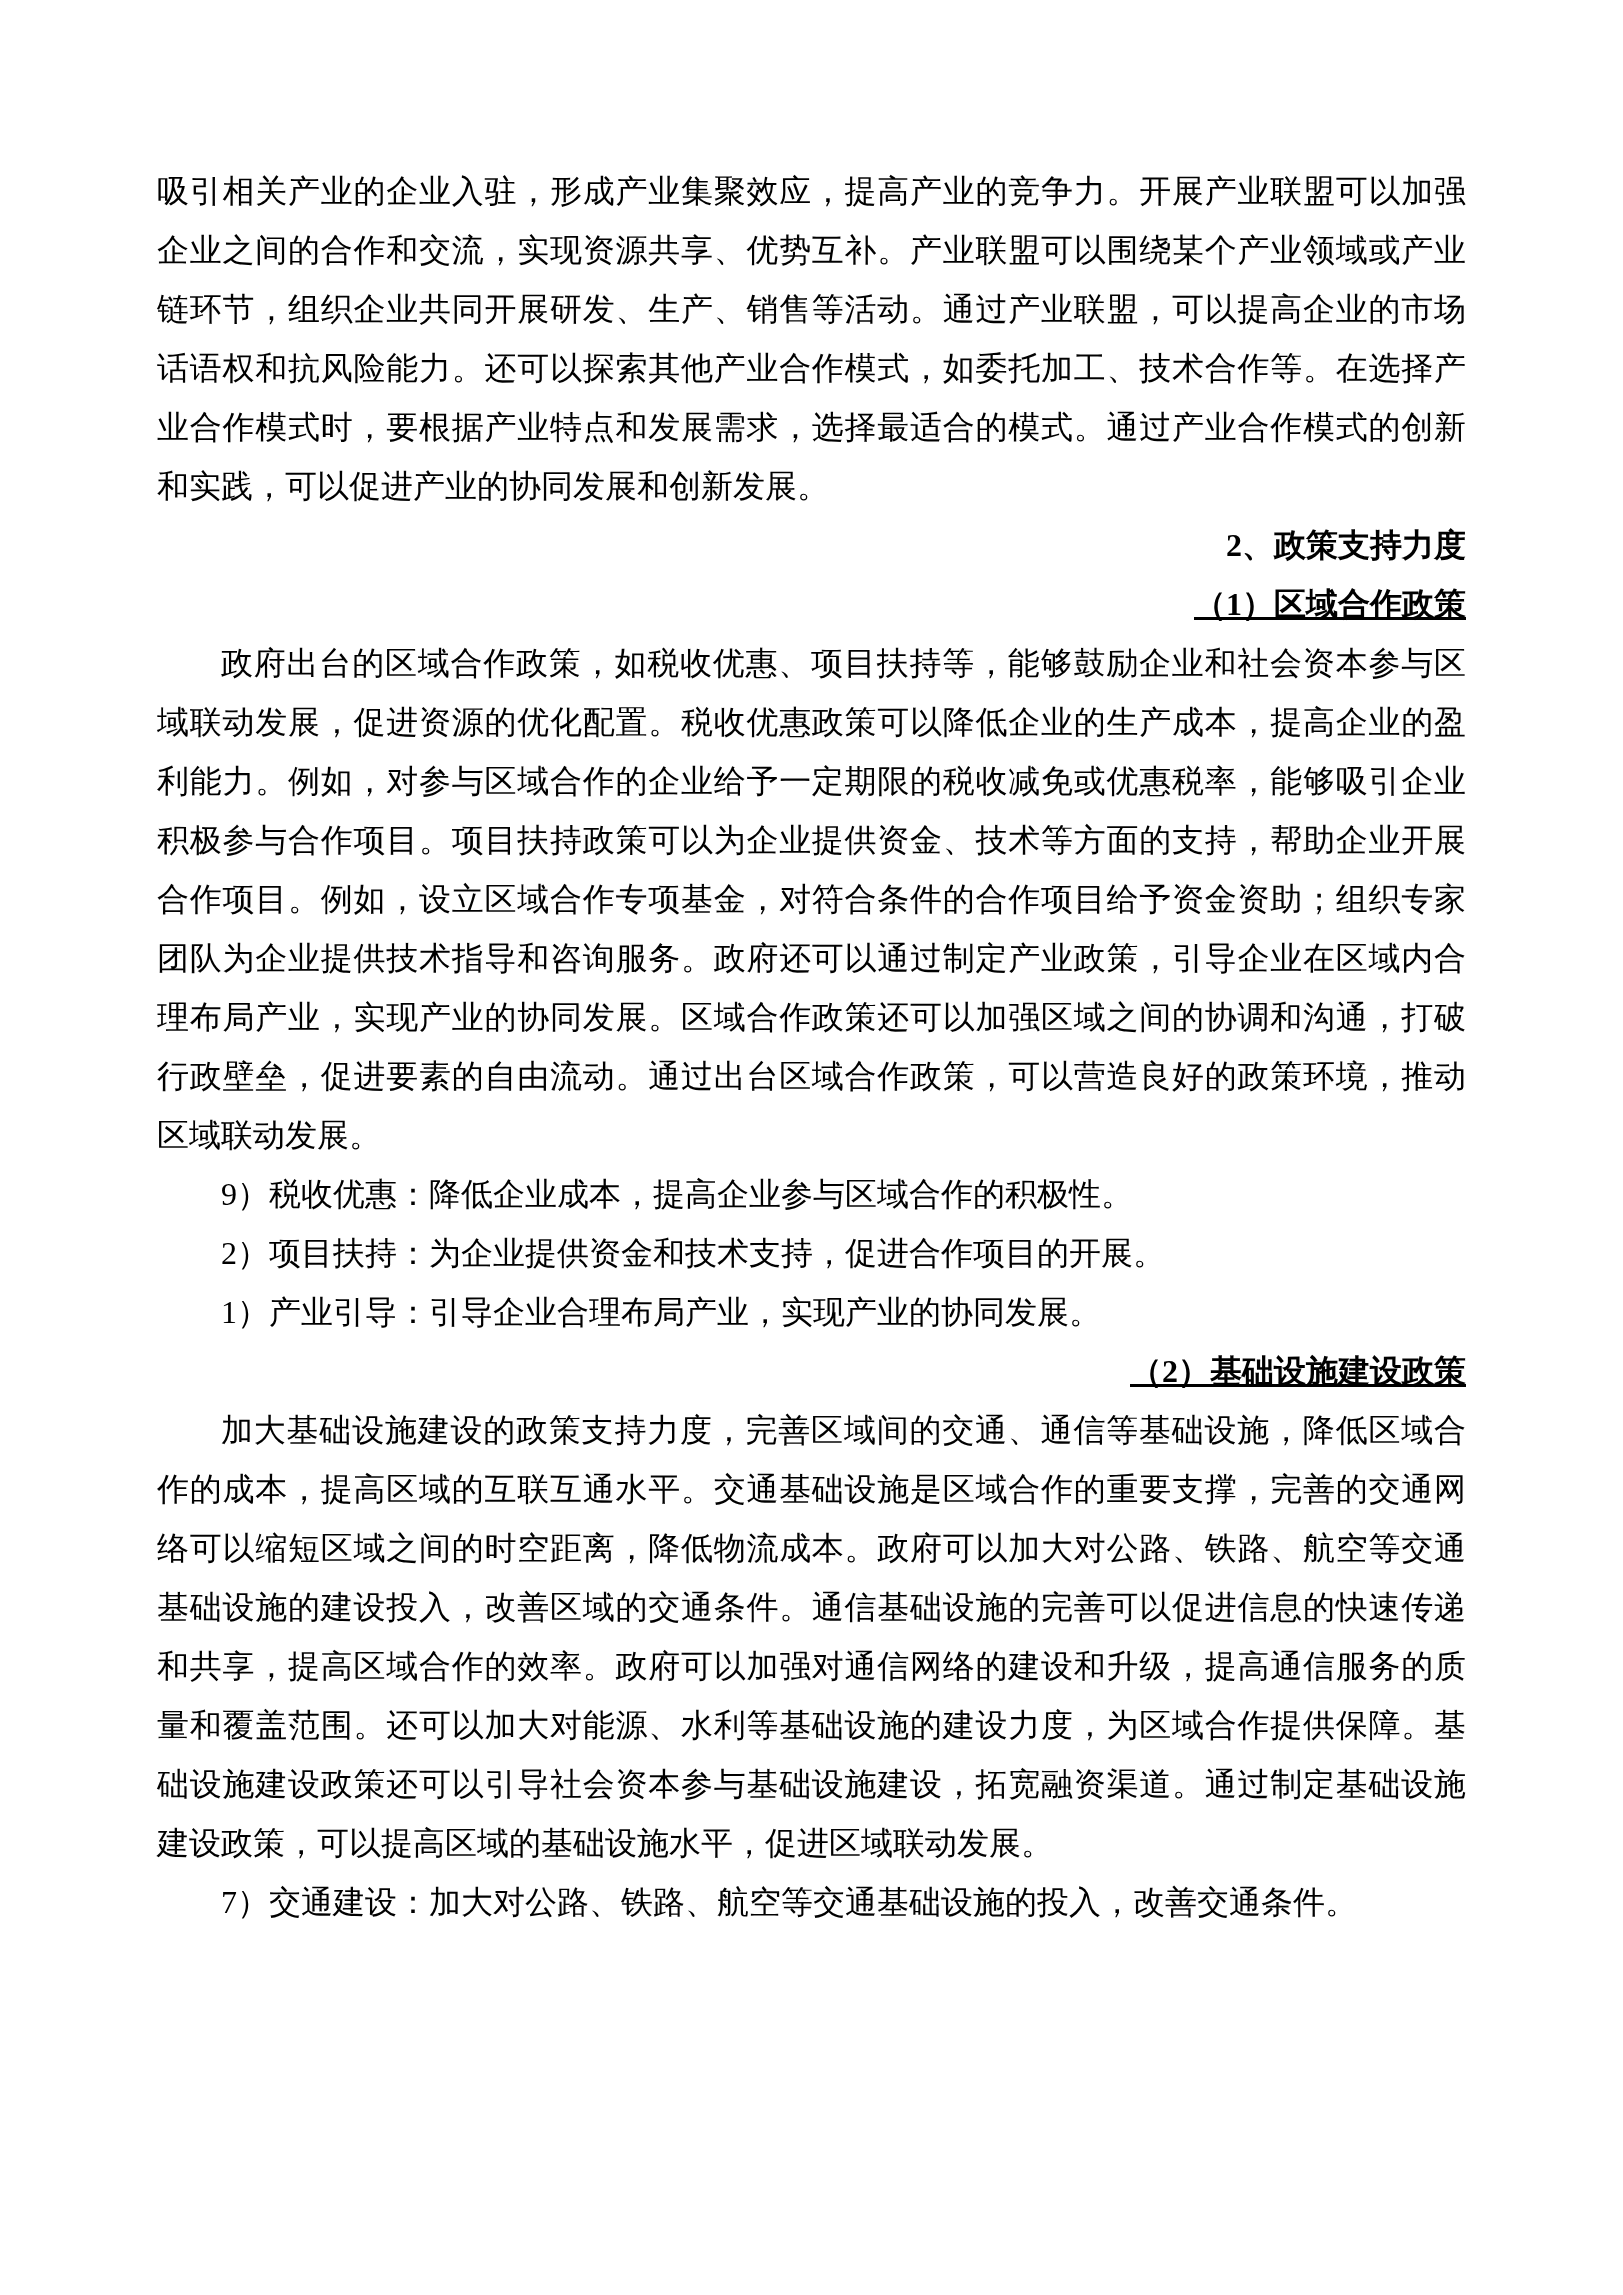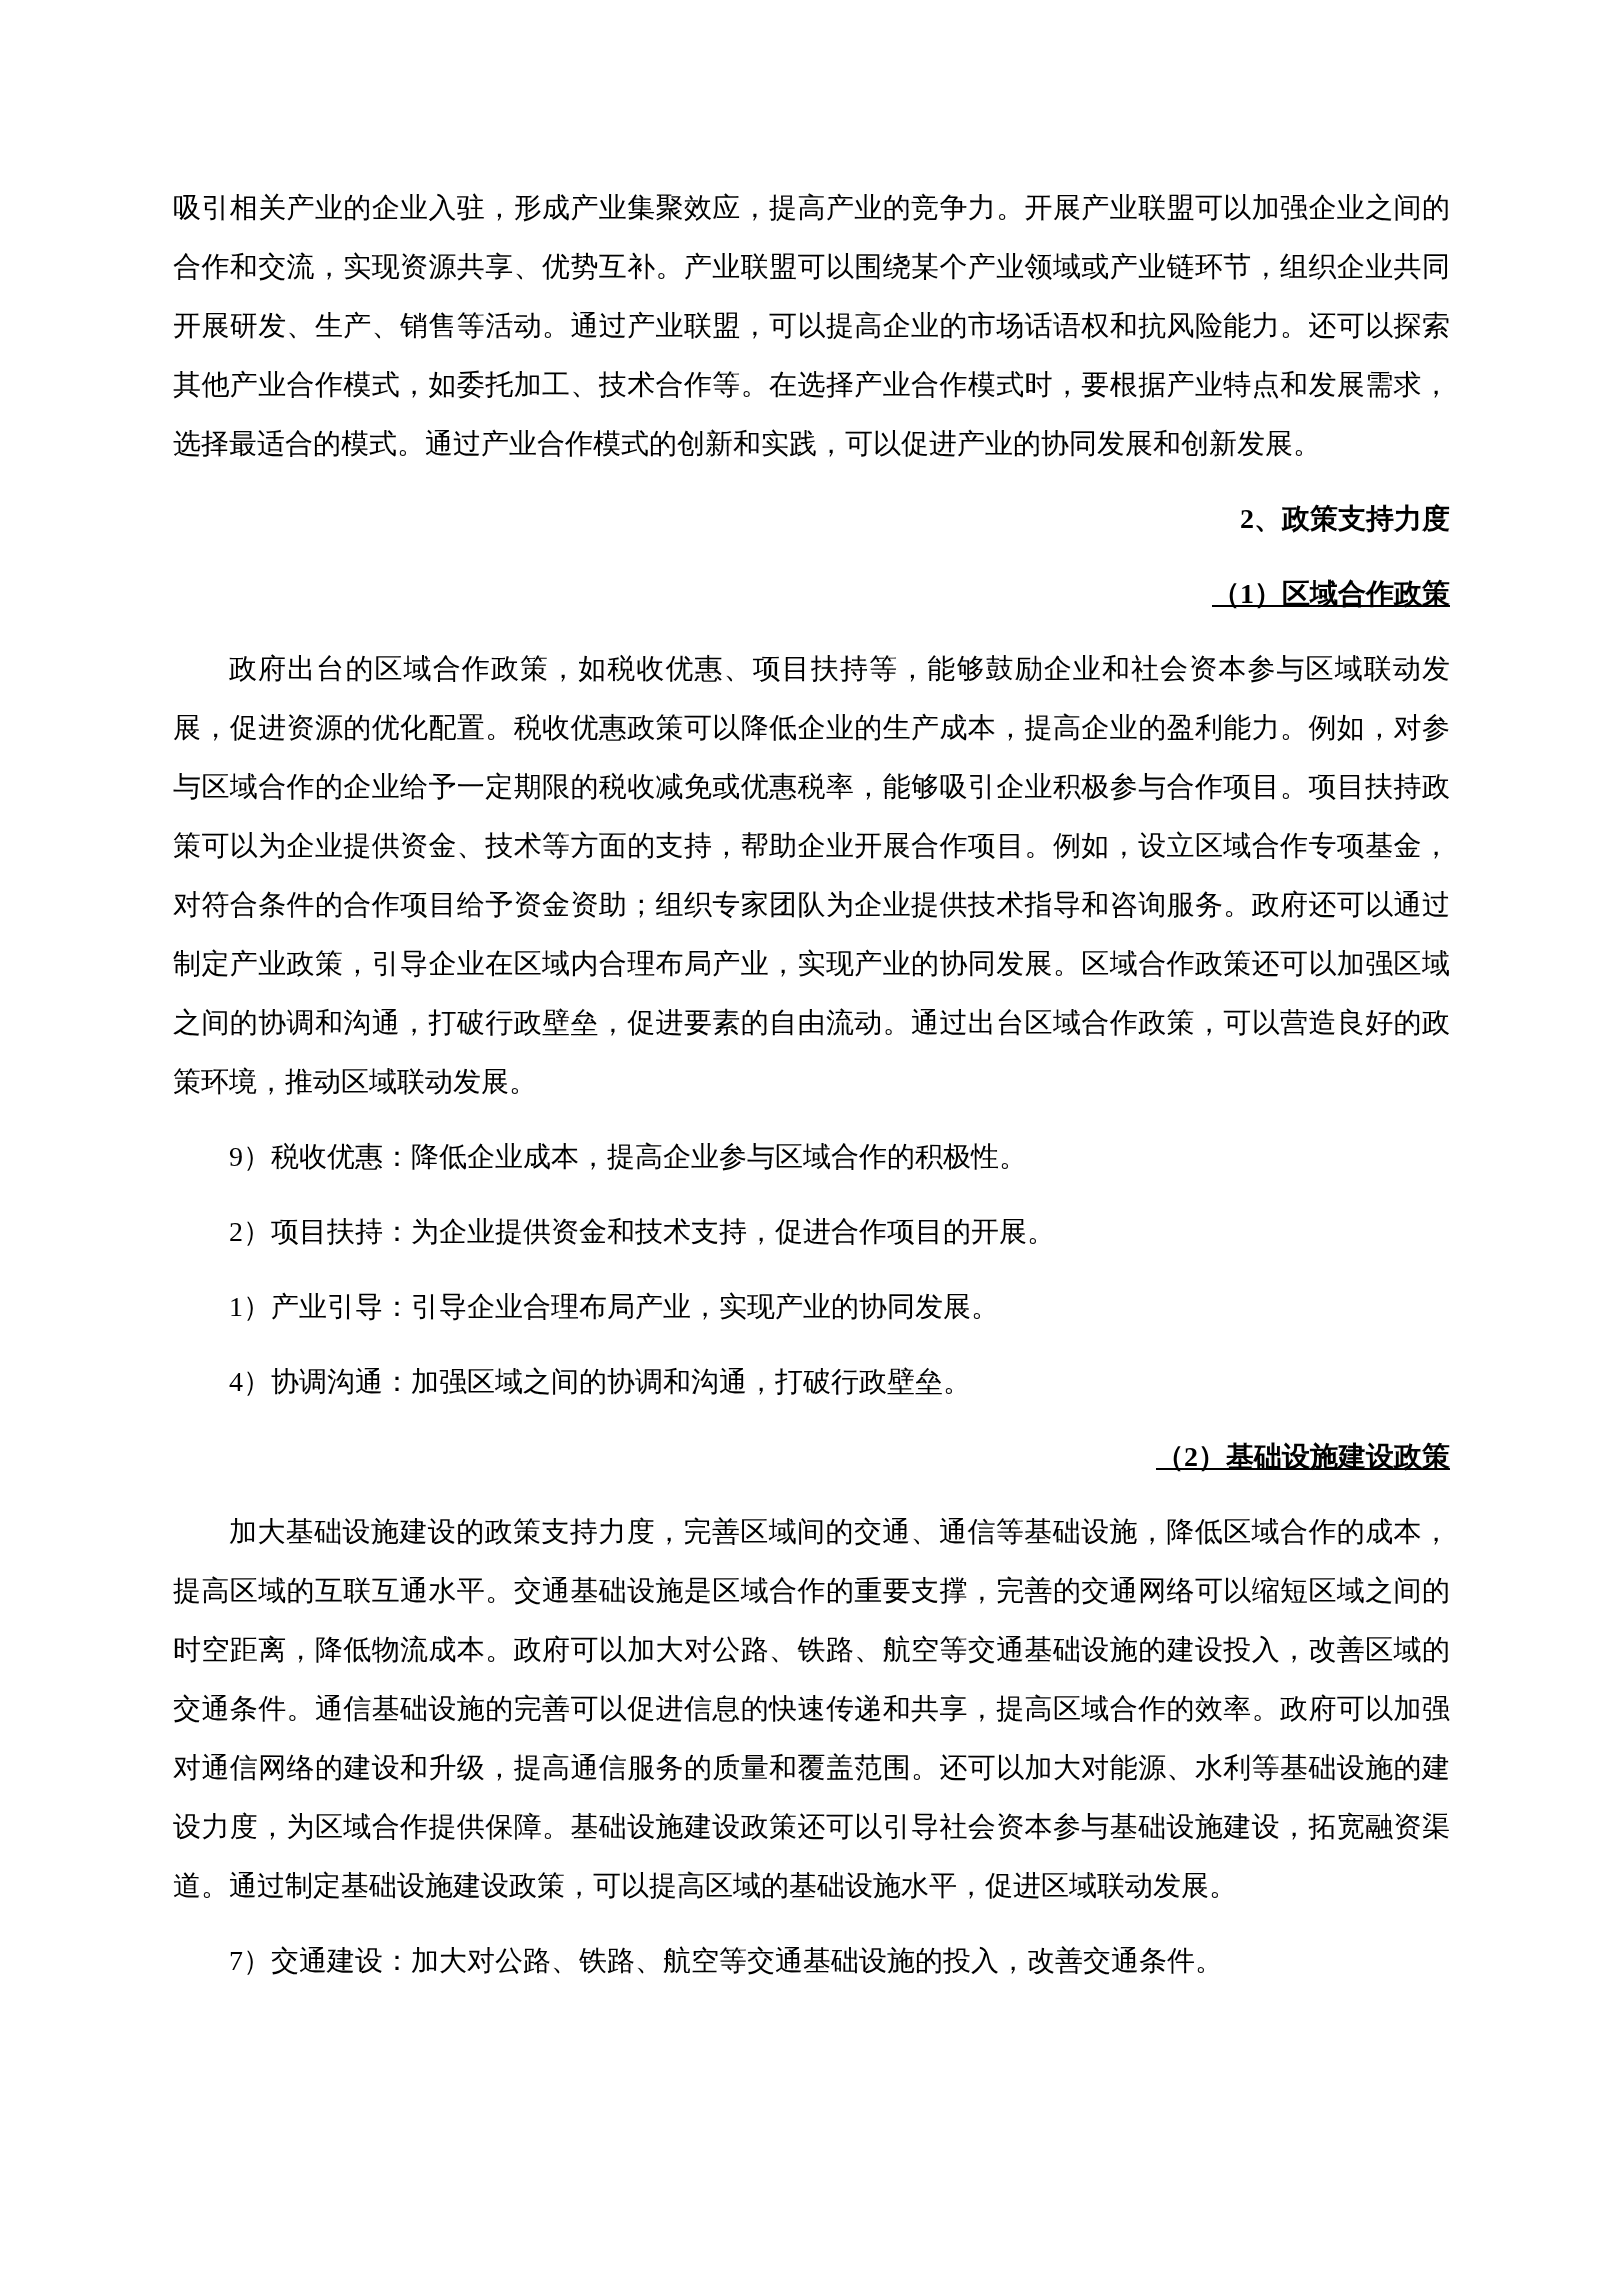--- a/index.html
+++ b/index.html
@@ -16,26 +16,26 @@
   }
   .page {
     box-sizing: border-box;
     width: 1623px;
     height: 2295px;
     padding: 162px 157px 131px 157px;
     background: #ffffff;
     overflow: hidden;
   }
   .doc-block {
-    font-size: 28px;
+    font-size: 32px;
     line-height: 59px;
     text-align: justify;
     text-justify: inter-character;
     word-break: break-all;
-    margin: 16px;
+    margin: 0;
   }
   .paragraph {
     text-indent: 0;
   }
   .paragraph.indented {
     text-indent: 2em;
   }
   .heading1 {
     font-weight: bold;
     text-indent: 0;
@@ -63,21 +63,20 @@
   <p class="doc-block heading2">（1）区域合作政策</p>
 
   <p class="doc-block paragraph indented">政府出台的区域合作政策，如税收优惠、项目扶持等，能够鼓励企业和社会资本参与区域联动发展，促进资源的优化配置。税收优惠政策可以降低企业的生产成本，提高企业的盈利能力。例如，对参与区域合作的企业给予一定期限的税收减免或优惠税率，能够吸引企业积极参与合作项目。项目扶持政策可以为企业提供资金、技术等方面的支持，帮助企业开展合作项目。例如，设立区域合作专项基金，对符合条件的合作项目给予资金资助；组织专家团队为企业提供技术指导和咨询服务。政府还可以通过制定产业政策，引导企业在区域内合理布局产业，实现产业的协同发展。区域合作政策还可以加强区域之间的协调和沟通，打破行政壁垒，促进要素的自由流动。通过出台区域合作政策，可以营造良好的政策环境，推动区域联动发展。</p>
 
   <p class="doc-block list-item">9）税收优惠：降低企业成本，提高企业参与区域合作的积极性。</p>
 
   <p class="doc-block list-item">2）项目扶持：为企业提供资金和技术支持，促进合作项目的开展。</p>
 
   <p class="doc-block list-item">1）产业引导：引导企业合理布局产业，实现产业的协同发展。</p>
 
-  <p class="doc-block list-item">4）协调沟通：加强区域之间的协调和沟通，打破行政壁垒。</p>
 
   <p class="doc-block heading2">（2）基础设施建设政策</p>
 
   <p class="doc-block paragraph indented">加大基础设施建设的政策支持力度，完善区域间的交通、通信等基础设施，降低区域合作的成本，提高区域的互联互通水平。交通基础设施是区域合作的重要支撑，完善的交通网络可以缩短区域之间的时空距离，降低物流成本。政府可以加大对公路、铁路、航空等交通基础设施的建设投入，改善区域的交通条件。通信基础设施的完善可以促进信息的快速传递和共享，提高区域合作的效率。政府可以加强对通信网络的建设和升级，提高通信服务的质量和覆盖范围。还可以加大对能源、水利等基础设施的建设力度，为区域合作提供保障。基础设施建设政策还可以引导社会资本参与基础设施建设，拓宽融资渠道。通过制定基础设施建设政策，可以提高区域的基础设施水平，促进区域联动发展。</p>
 
   <p class="doc-block list-item">7）交通建设：加大对公路、铁路、航空等交通基础设施的投入，改善交通条件。</p>
 </div>
 
 
 </body></html>

